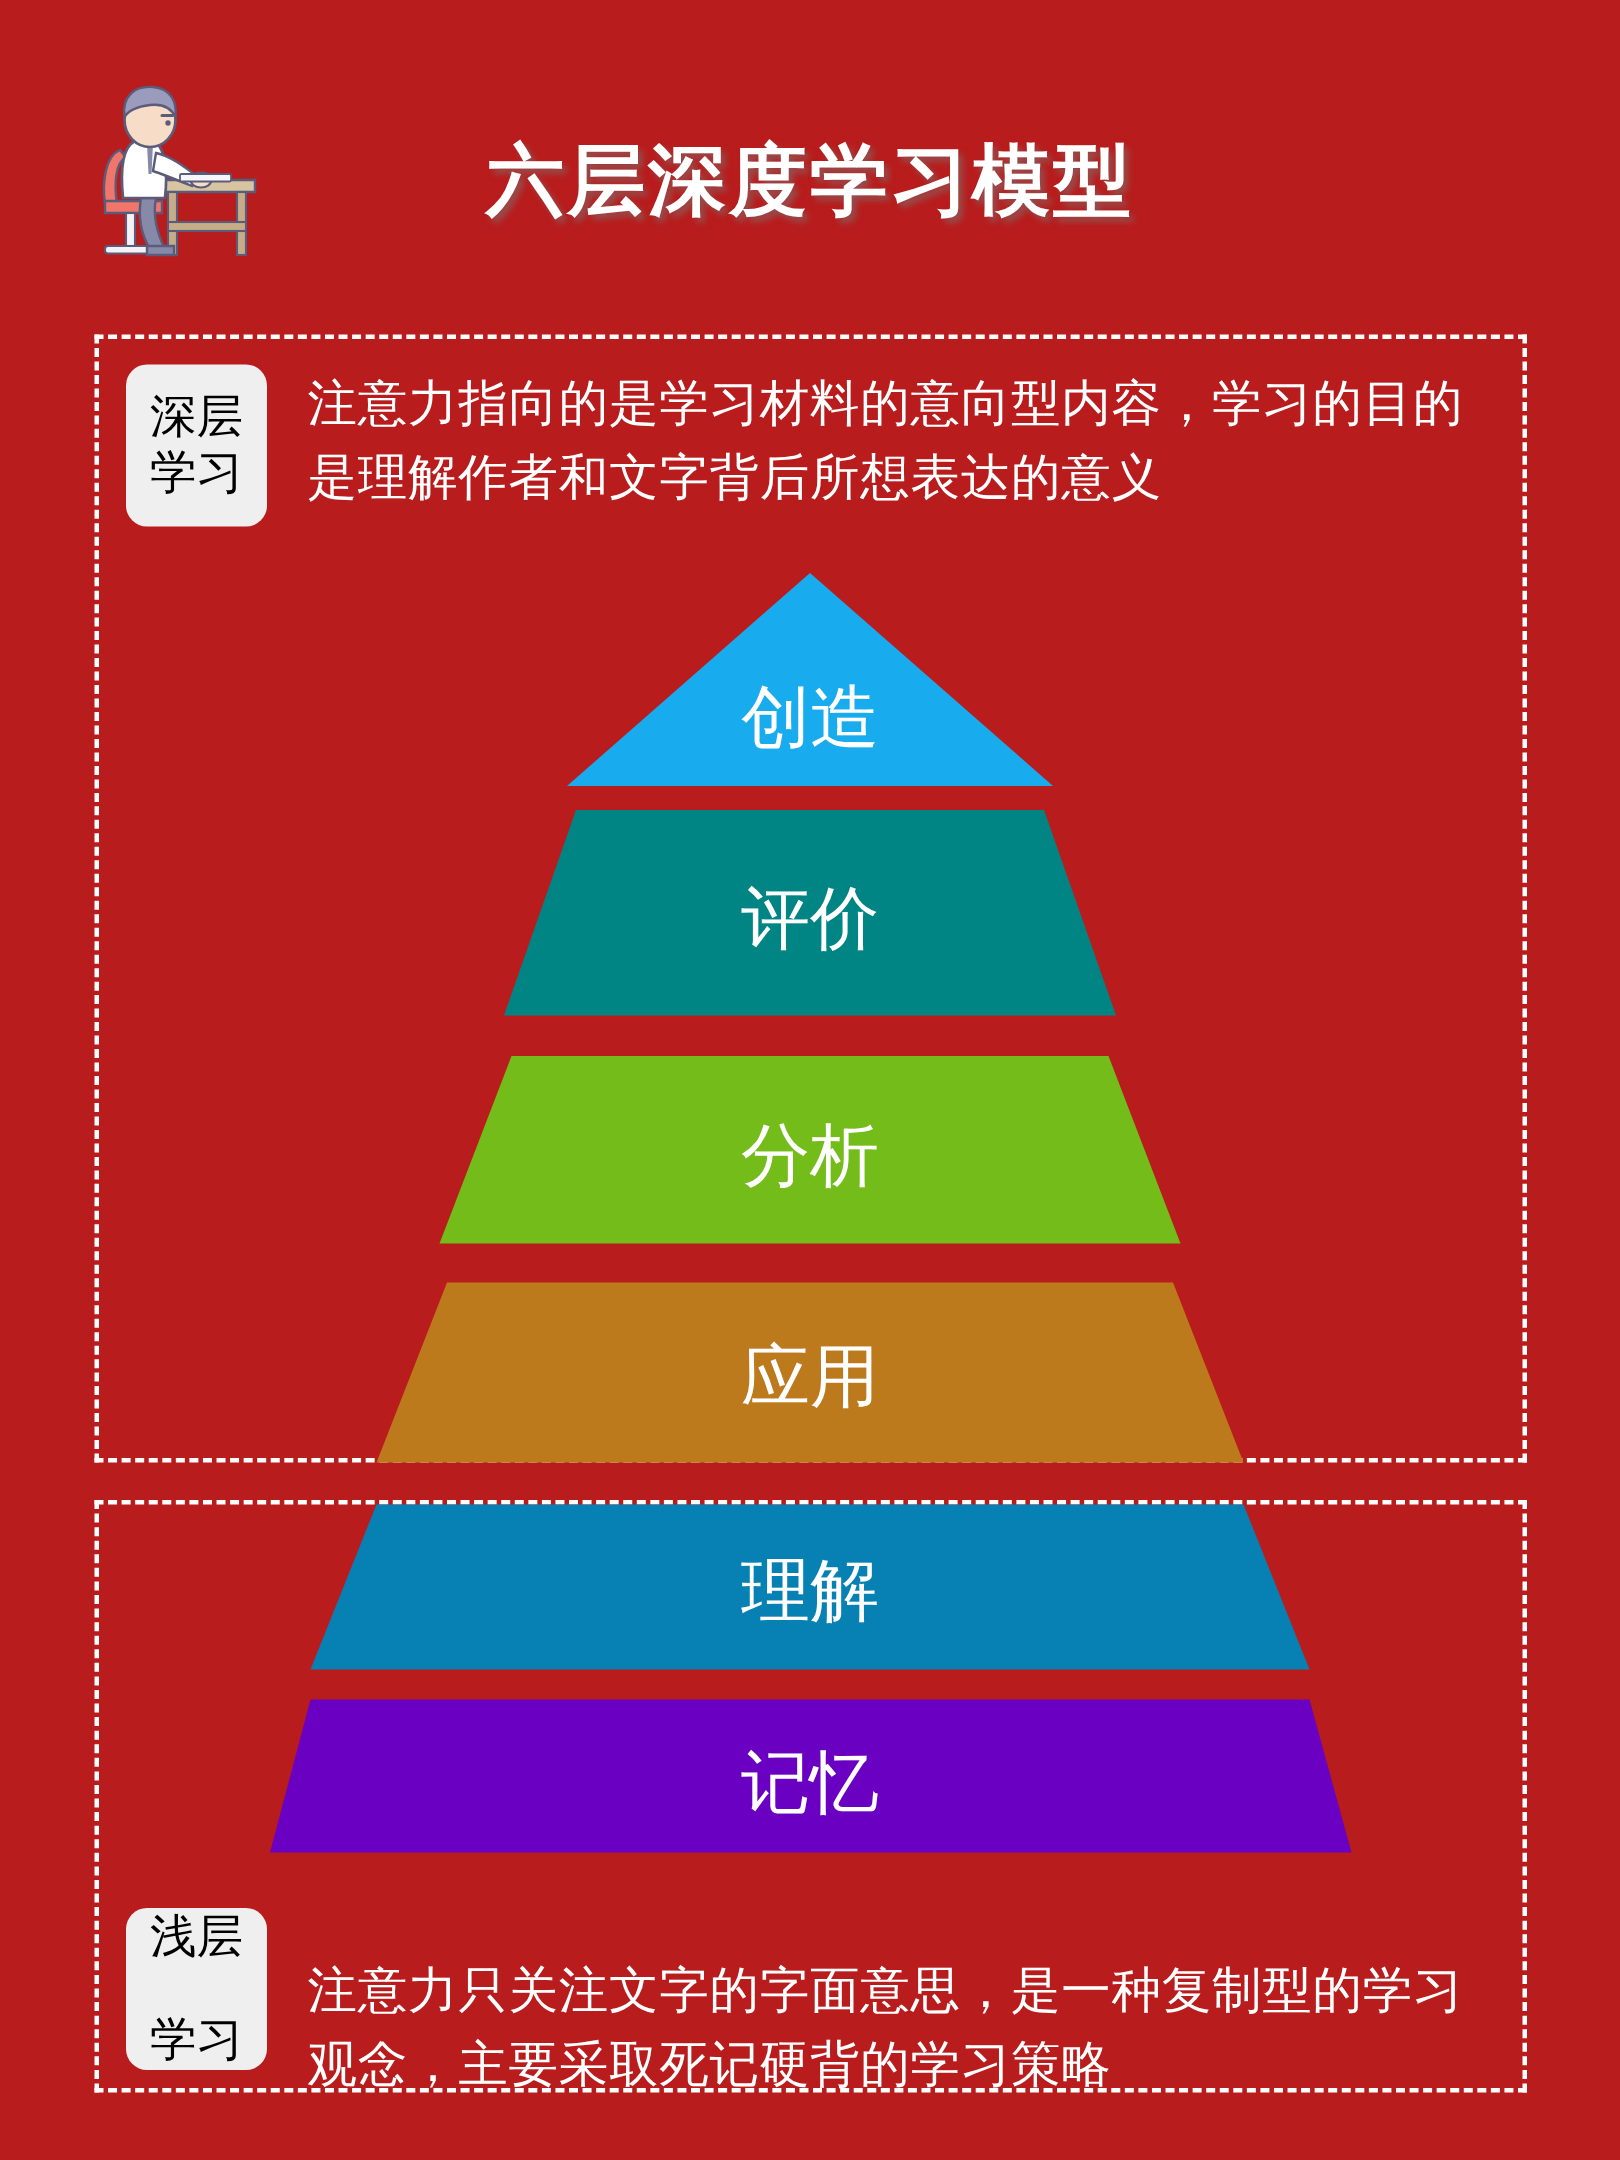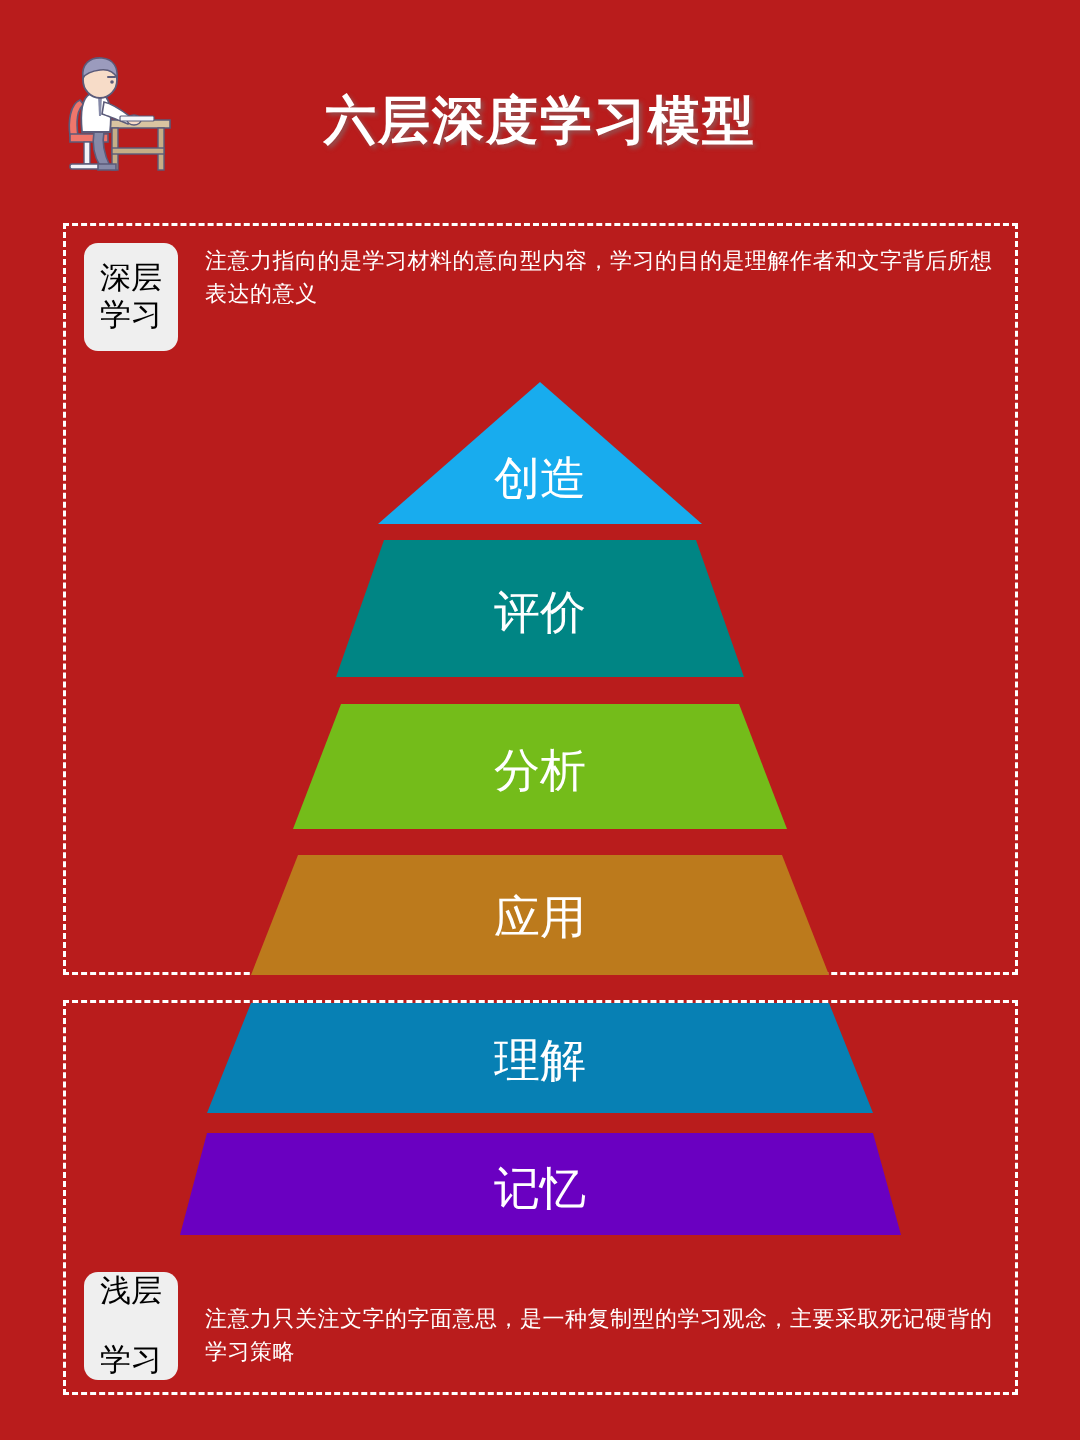--- a/index.html
+++ b/index.html
@@ -51,21 +51,21 @@
     line-height:1.18;
   }
   #badge-deep{    left:84px;  top:243px; }
   #badge-shallow{ left:84px;  top:1272px;gap:32px; }
   .badge span{ display:block; }
 
   
   .desc{
     position:absolute;
     color:#ffffff;
-    font-size:22px;
+    font-size:33px;
     line-height:1.48;
     letter-spacing:0.5px;
     width:790px;
   }
   #desc-deep{    left:205px; top:245px; }
   #desc-shallow{ left:205px; top:1275px;margin-top:28px; }
 
   
   #pyramid{ position:absolute; left:0; top:0; width:1080px; height:1440px; pointer-events:none;border-radius:27px; }
   #pyramid svg{ display:block; }

